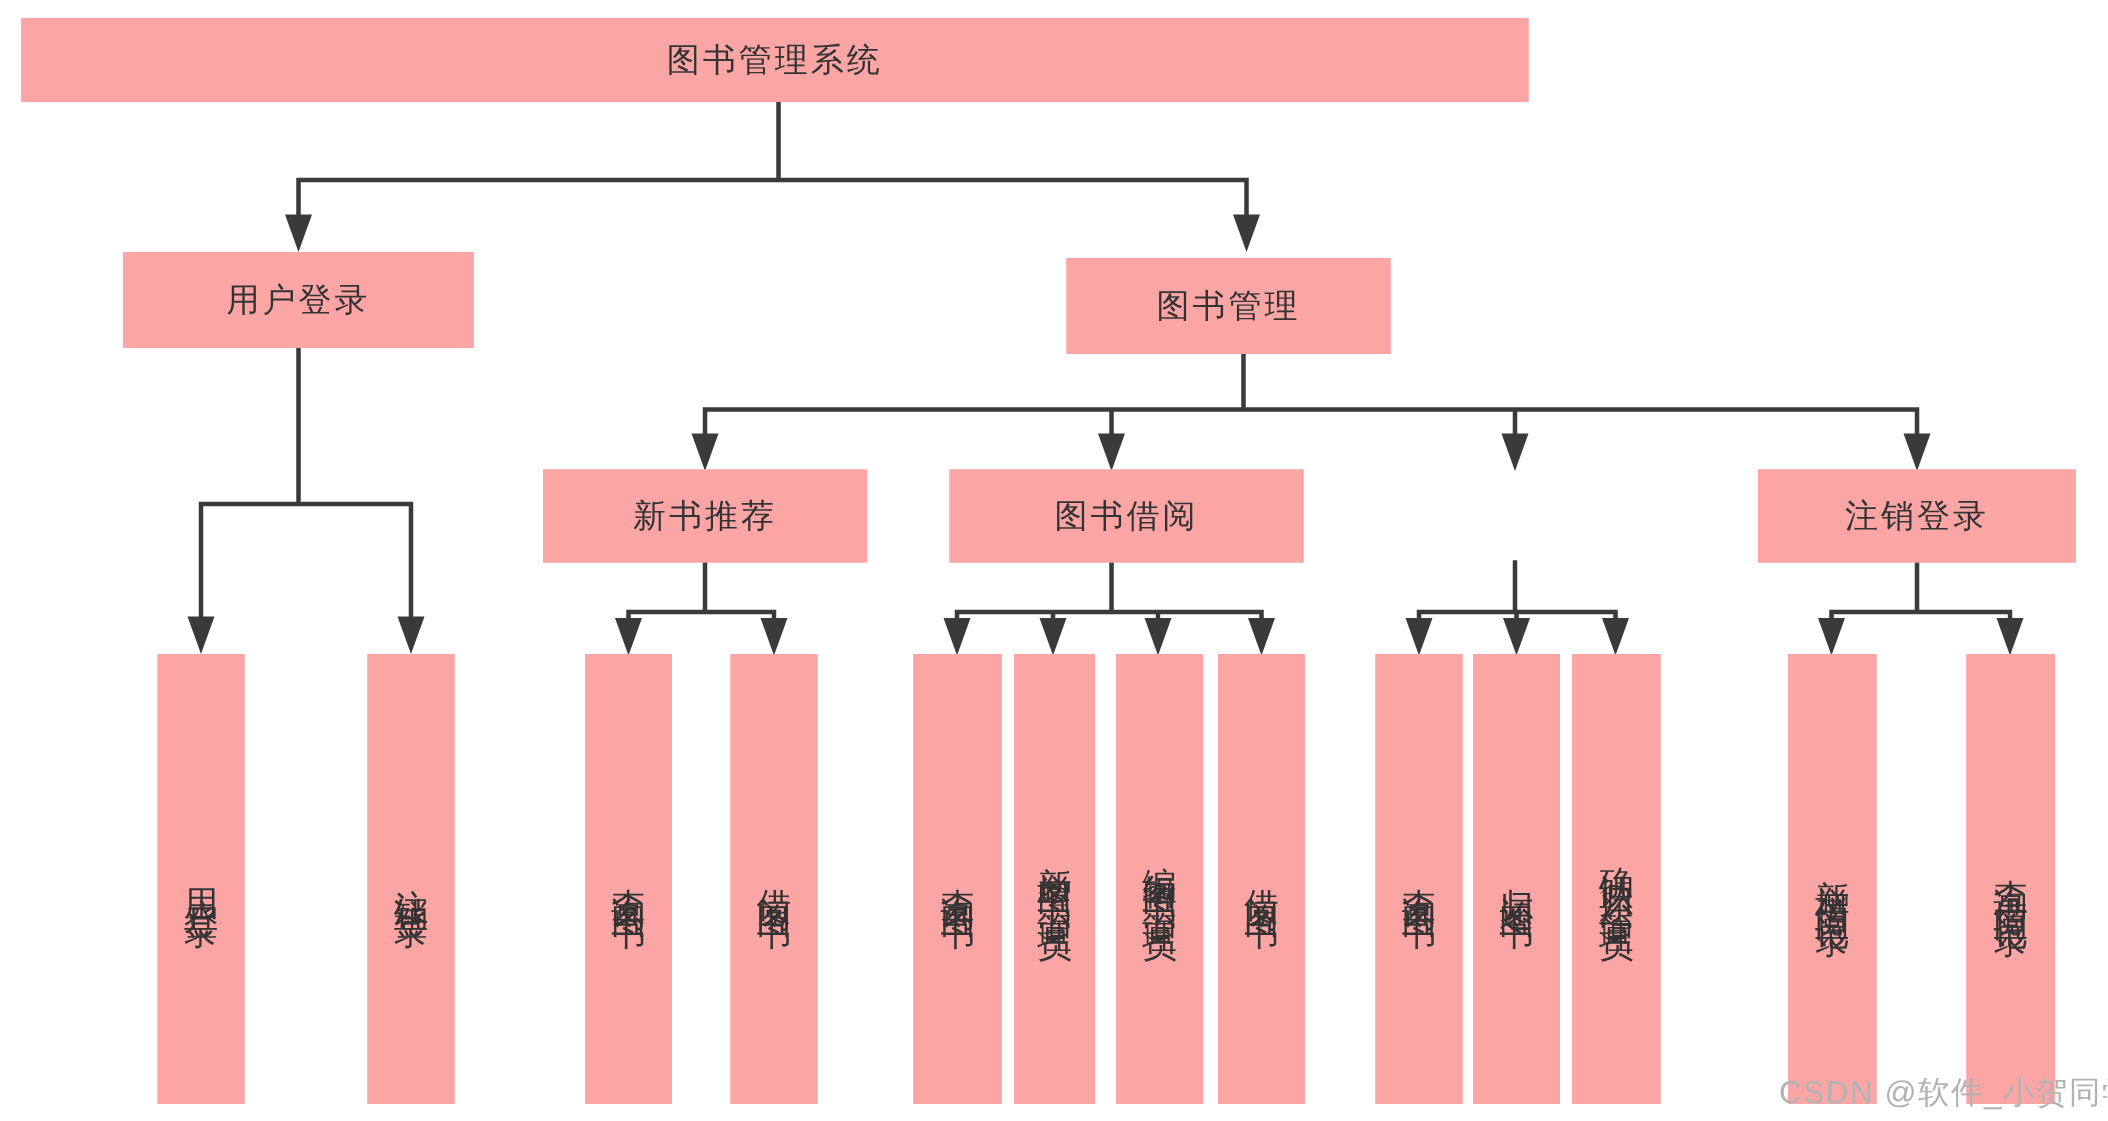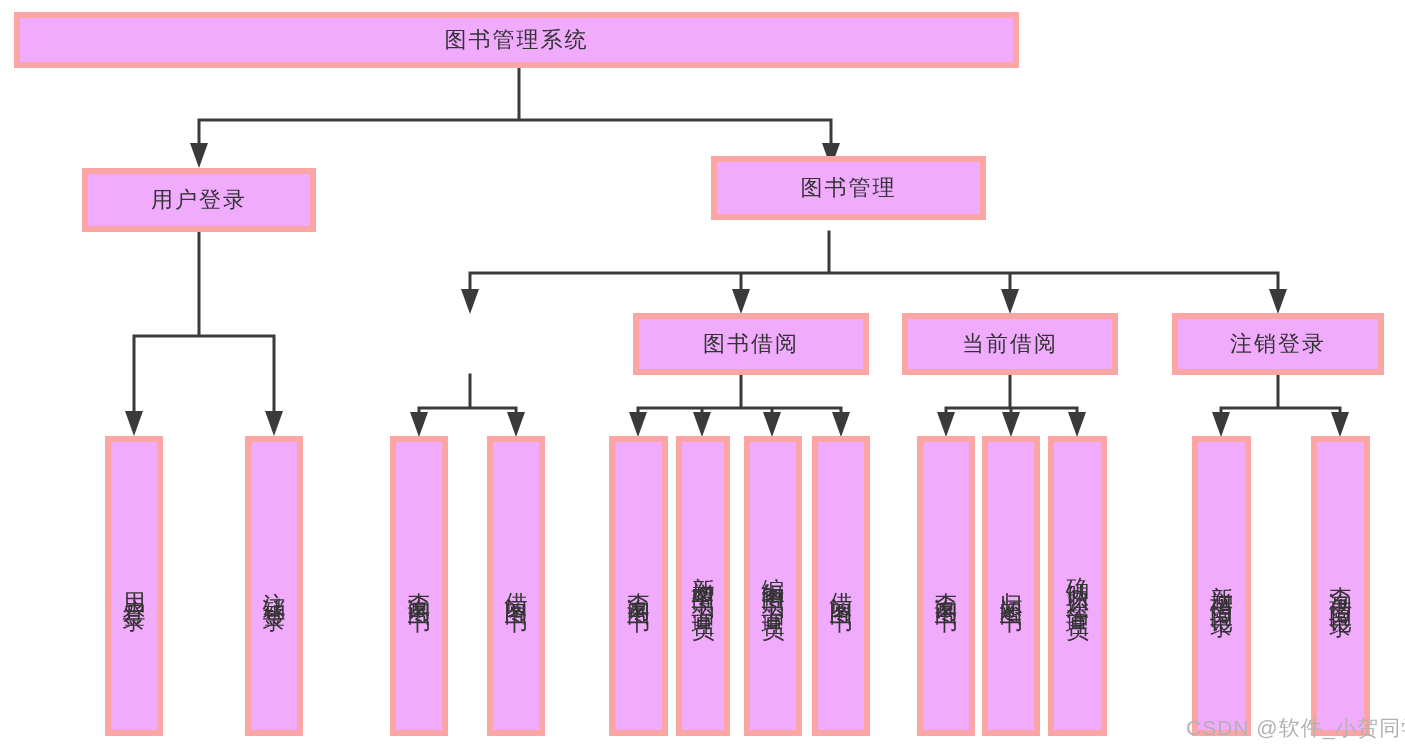--- a/index.html
+++ b/index.html
@@ -5,21 +5,21 @@
   html,body { margin:0; padding:0; background:#ffffff; }
   .stage {
     position:relative; width:1405px; height:747px; background:#ffffff;
     font-family:"Liberation Sans", sans-serif; overflow:hidden;
   }
   .wires { position:absolute; left:0; top:0; width:1405px; height:747px; }
   .wires path { stroke:#3a3a3a; stroke-width:3; fill:none; stroke-linecap:square; }
   .wires polygon { fill:#3a3a3a; }
   .box {
     position:absolute; box-sizing:border-box;
-    border:6px solid #fca5a5; background:#f0abfc;
+    border:6px solid #fca5a5; background:#fca5a5;
     display:flex; align-items:center; justify-content:center;
     color:#333333;
   }
   .hbox { font-size:22px; letter-spacing:2px; }
   .vbox { font-size:23px; }
   .vtext {
     writing-mode:vertical-rl; text-orientation:mixed;
     letter-spacing:6px; line-height:1; white-space:nowrap;
   }
   .watermark {
@@ -72,24 +72,24 @@
     <g>
       <path d="M1278 375 V408 M1221 408 H1340 M1221 408 V415 M1340 408 V415"></path>
       <polygon points="1212,412 1230,412 1221,437"></polygon>
       <polygon points="1331,412 1349,412 1340,437"></polygon>
     </g>
   </svg>
 
   <div class="box hbox" style="left:14px;top:12px;width:1005px;height:56px">图书管理系统</div>
 
   <div class="box hbox" style="left:82px;top:168px;width:234px;height:64px">用户登录</div>
-  <div class="box hbox" style="left:711px;top:156px;width:275px;height:64px">图书管理</div>
+  <div class="box hbox" style="left:711px;top:172px;width:216px;height:64px">图书管理</div>
 
+  <div class="box hbox" style="left:362px;top:313px;width:216px;height:62px">新书推荐</div>
   <div class="box hbox" style="left:633px;top:313px;width:236px;height:62px">图书借阅</div>
-  <div class="box hbox" style="left:902px;top:313px;width:216px;height:62px">当前借阅</div>
   <div class="box hbox" style="left:1172px;top:313px;width:212px;height:62px">注销登录</div>
 
   <div class="box vbox" style="left:105px;top:436px;width:58px;height:300px">
     <span class="vtext">用户登录</span>
   </div>
   <div class="box vbox" style="left:245px;top:436px;width:58px;height:300px">
     <span class="vtext">注销登录</span>
   </div>
 
   <div class="box vbox" style="left:390px;top:436px;width:58px;height:300px">

